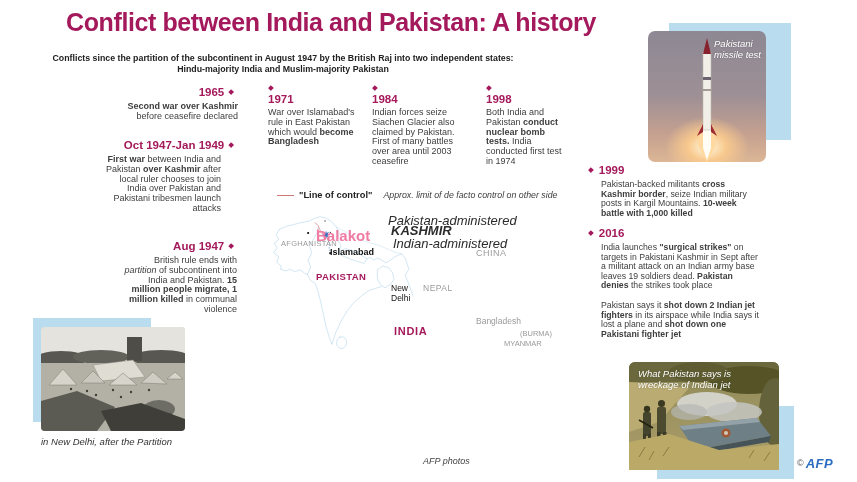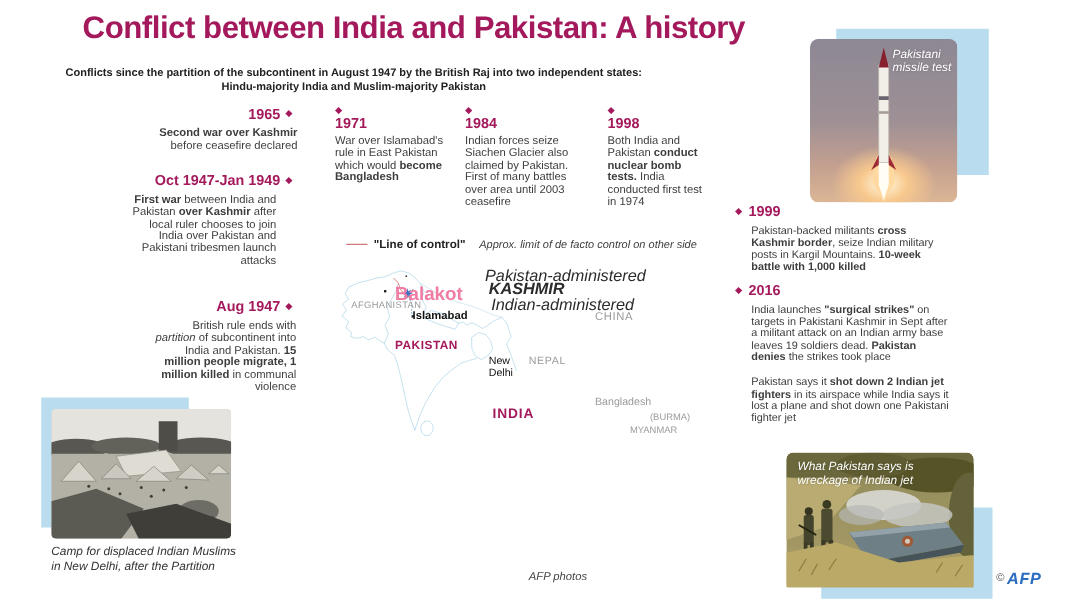--- a/index.html
+++ b/index.html
@@ -133,21 +133,21 @@
     </div>
     <div class="body"><span>Pakistan-backed militants </span><span style="font-weight: 700;">cross Kashmir border</span><span>, seize Indian military posts in Kargil Mountains. </span><span style="font-weight: 700;">10-week battle with 1,000 killed</span></div>
   </div>
   <div class="tl-right" id="tlR1">
     <div>
       <span class="dm">◆</span><span class="yr">2016</span>
     </div>
     <div class="body"><span>India launches </span><span style="font-weight: 700;">"surgical strikes"</span><span> on targets in Pakistani Kashmir in Sept after a militant attack on an Indian army base leaves 19 soldiers dead. </span><span style="font-weight: 700;">Pakistan denies</span><span> the strikes took place</span></div>
   </div>
   <div class="tl-right" id="tlR2">
-    <div class="body"><span>Pakistan says it </span><span style="font-weight: 700;">shot down 2 Indian jet fighters</span><span> in its airspace while India says it lost a plane and </span><span style="font-weight: 400;">shot down one Pakistani fighter jet</span></div>
+    <div class="body"><span>Pakistan says it </span><span style="font-weight: 700;">shot down 2 Indian jet fighters</span><span> in its airspace while India says it lost a plane and </span><span style="font-weight: 700;">shot down one Pakistani fighter jet</span></div>
   </div>
 
   <div class="legend">
     <span class="swatch"></span>
     <span class="lab">"Line of control"</span>
     <span class="note">Approx. limit of de facto control on other side</span>
   </div>
 
   <svg class="abs" style="left:265px;top:198px;" width="300" height="272" viewBox="265 198 565 470">
     <g fill="none" stroke="#a9d2e6" stroke-width="1" stroke-linejoin="round" stroke-linecap="round">
@@ -248,21 +248,20 @@
           <circle cx="80" cy="70" r="1.2"></circle>
       </g>
       <polygon points="0,74 36,64 74,80 56,104 0,104" fill="#5b5a53"></polygon>
       <ellipse cx="118" cy="82" rx="16" ry="9" fill="#6e6d65"></ellipse>
       <circle cx="110" cy="90" r="4" fill="#4a4944"></circle>
         <circle cx="128" cy="90" r="4" fill="#4a4944"></circle>
       <polygon points="60,84 100,76 144,92 144,104 70,104" fill="#3f3e39"></polygon>
     </svg>
   </div>
   <div id="camp-cap">
-    <div>Camp for displaced Indian Muslims</div>
     <div>in New Delhi, after the Partition</div>
   </div>
 
   <div class="shadow-sq" id="wreck-shadow"></div>
   <div class="photo" id="wreck-photo">
     <svg width="150" height="108" viewBox="0 0 150 108">
       <defs>
         <linearGradient id="wg" x1="0" y1="0" x2="0" y2="1">
           <stop offset="0" stop-color="#8f8a58"></stop>
             <stop offset="1" stop-color="#ac9e6a"></stop>

